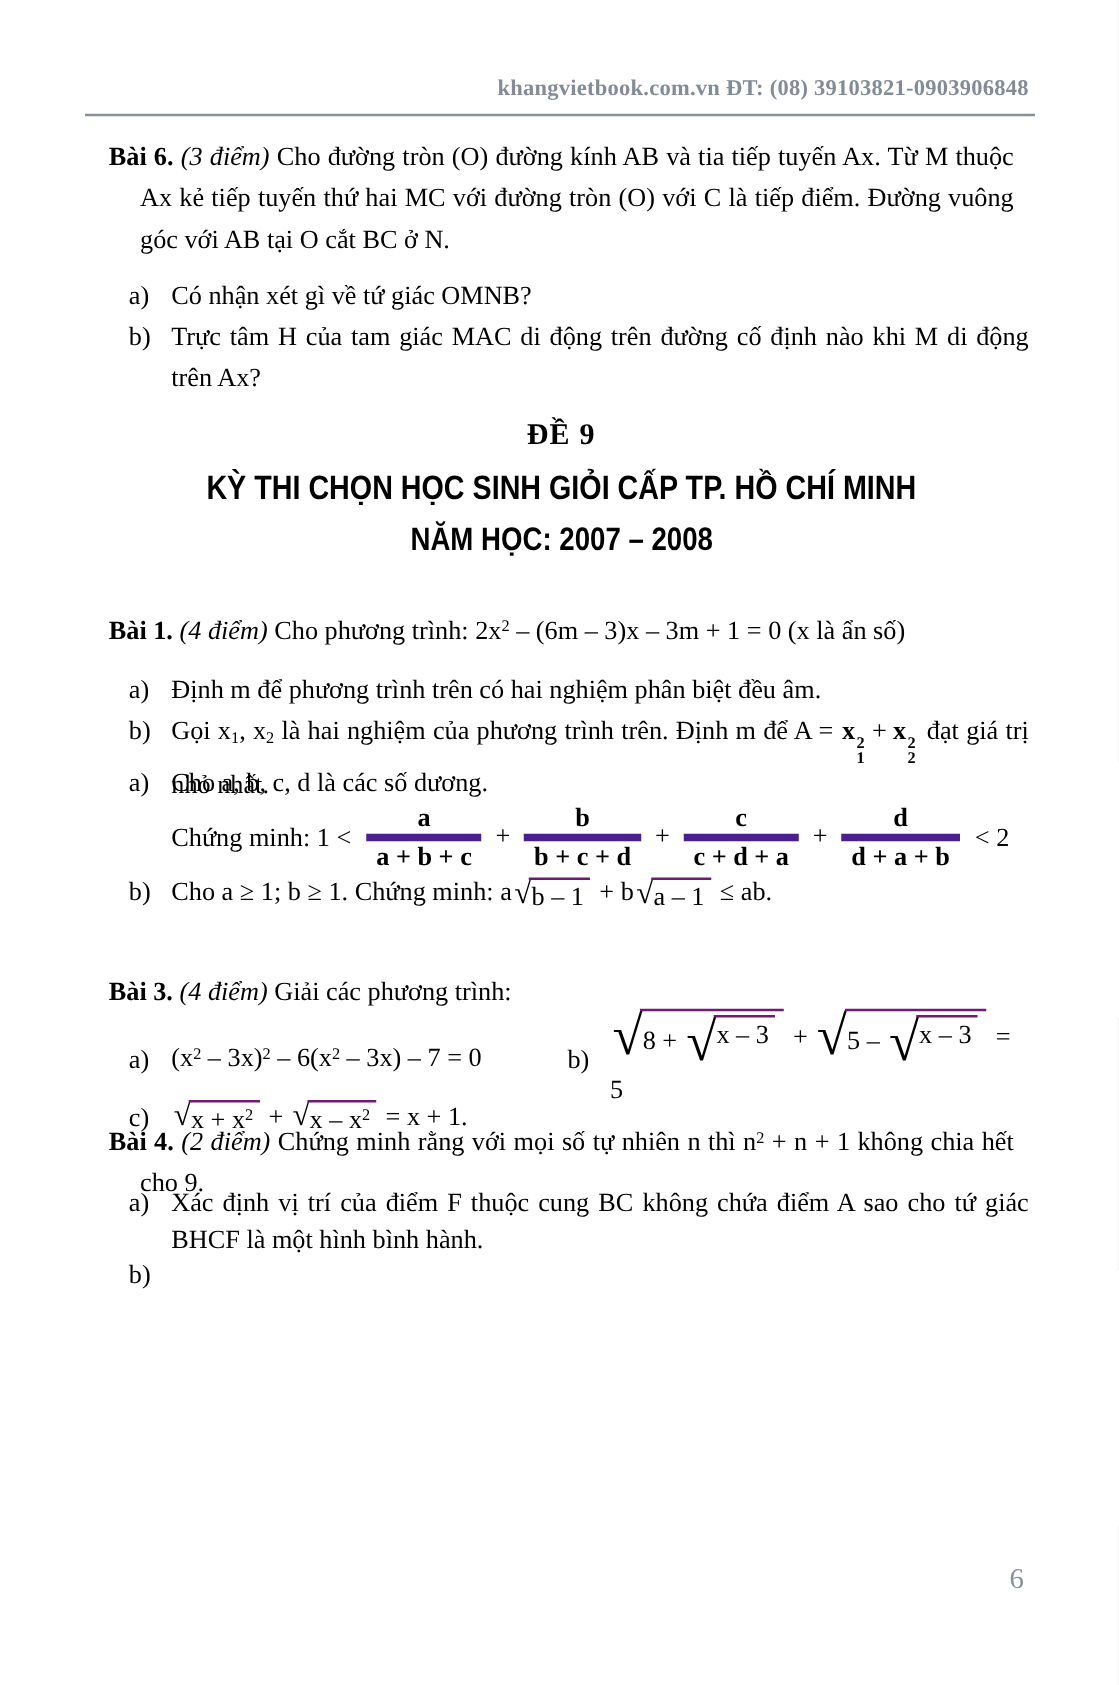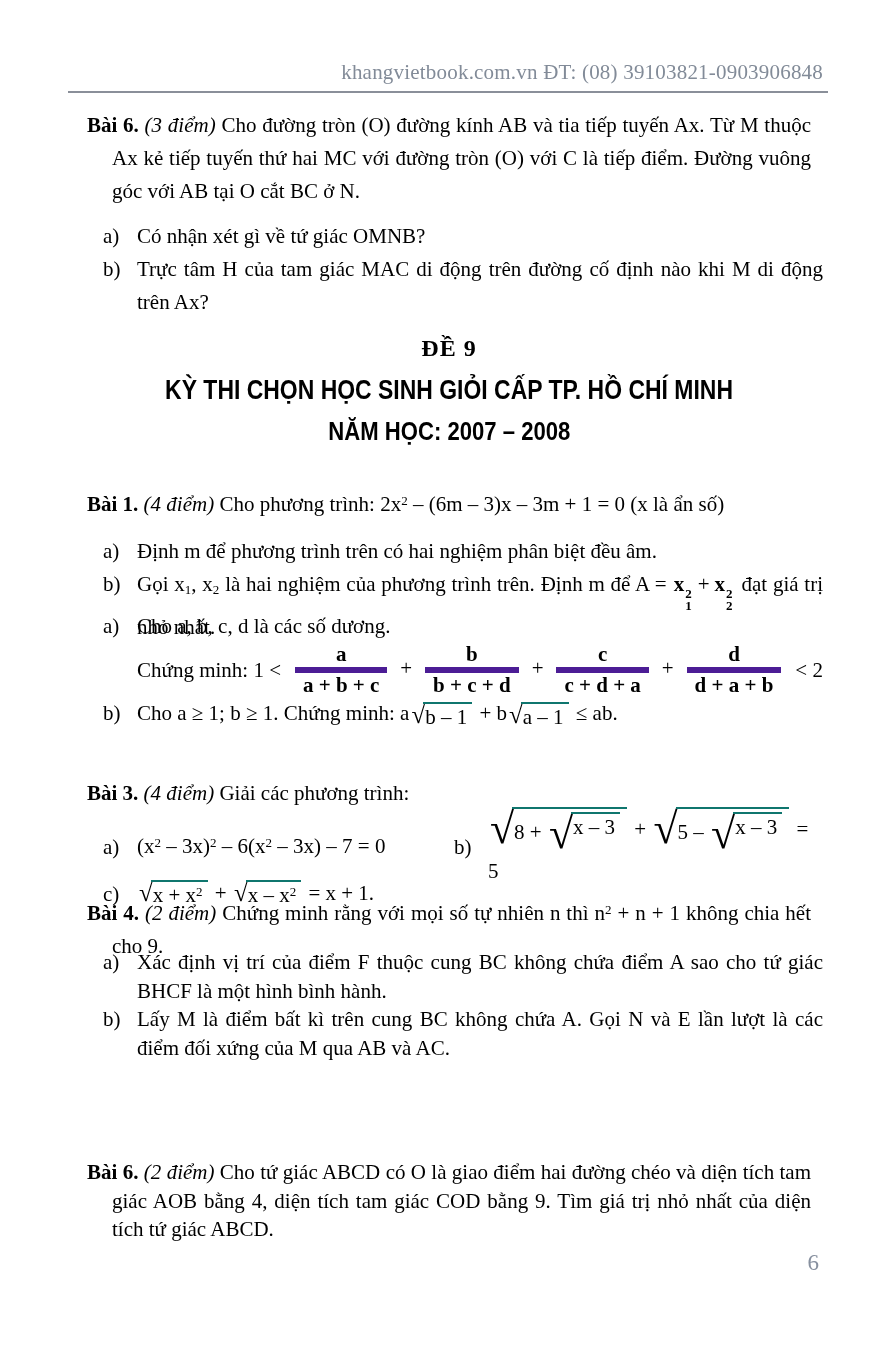--- a/index.html
+++ b/index.html
@@ -1,20 +1,20 @@
 <!DOCTYPE html>
 <html><head>
 <meta charset="utf-8">
 <style>
   html,body{margin:0;padding:0;background:#e8e8e8;}
   .page{position:relative;width:895px;height:1348px;background:#ffffff;
         font-family:"Liberation Serif","DejaVu Serif",serif;color:#000;overflow:hidden;}
 
-  .header-text{position:absolute;top:60px;right:72px;font-weight:normal;
-               font-size:21px;color:#828b98;letter-spacing:0.2px;}
+  .header-text{position:absolute;top:60px;right:72px;font-weight:bold;
+               font-size:18px;color:#828b98;letter-spacing:0.2px;}
   .header-rule{position:absolute;top:91px;left:68px;width:760px;border-top:2px solid #8a8f99;}
 
   .sec{position:absolute;left:75px;width:748px;font-size:21px;line-height:33px;}
   .lh31{line-height:31px;}
   .lh28{line-height:28.5px;}
 
   .hang{margin:12px;padding-left:25px;text-indent:-25px;text-align:justify;}
   .lbl{font-weight:bold;}
   .pts{font-style:italic;}
 
@@ -31,33 +31,33 @@
 
   .sup{font-size:0.62em;position:relative;top:-0.45em;}
   .sub{font-size:0.62em;position:relative;top:0.22em;}
 
   .ssk{display:inline-flex;flex-direction:column;align-items:flex-start;font-size:13px;
        line-height:11.5px;font-weight:bold;vertical-align:-7px;margin:0 3px 0 1px;}
   .bx{font-weight:bold;margin-left:7px;}
   .op-sp{margin:0 3px;}
   .gap-l{margin-left:6px;}
 
-  .mathline{height:54px;display:flex;align-items:center;padding-left:62px;justify-content:space-between;}
+  .mathline{height:54px;display:flex;align-items:center;padding-left:62px;}
   .frac{display:inline-flex;flex-direction:column;text-align:center;font-weight:bold;
         line-height:25px;margin:0 2px;}
   .frac .num{padding:0 10px;}
   .frac .den{border-top:6px solid #4c1d95;padding:0 8px;}
   .mop{margin:0 9px;position:relative;top:-2px;}
   .mlead{margin-right:10px;}
   .mtail{margin-left:10px;}
 
   .sq{display:inline-flex;align-items:flex-start;vertical-align:middle;
       white-space:nowrap;margin:0 2px;}
   .sq .sym{font-size:25px;line-height:1;margin-right:-2px;}
-  .sq .bar{border-top:2px solid #0f766e;padding:1px 5px 0 2px;line-height:24px;display:inline-block;}
+  .sq .bar{border-top:2px solid #701a75;padding:1px 5px 0 2px;line-height:24px;display:inline-block;}
   .sq2 .sym{font-size:44px;}
   .sq2 > .bar{line-height:normal;padding-top:3px;}
 
   .eqrow{display:flex;align-items:center;padding-left:28px;}
   .eqrow .marker{flex:0 0 34px;}
   .row1{height:52px;}
   .row2{height:42px;}
   .eq-a{width:318px;}
 
   .page-num{position:absolute;top:1250px;right:76px;font-size:23px;color:#87909f;}
@@ -199,28 +199,20 @@
   </section>
 
   <section class="sec lh28" style="top:948px">
     <div class="item">
       <span class="marker">a)</span>
       <span class="txt">Xác định vị trí của điểm F thuộc cung BC không chứa điểm A sao cho tứ giác BHCF là một hình bình hành.</span>
     </div>
     <div class="item">
       <span class="marker">b)</span>
       <span class="txt">
-        <div>Lấy M là điểm bất kì trên cung BC không chứa A. Gọi N và E lần lượt là các điểm đối xứng của M qua AB và AC.</div>
       </span>
     </div>
   </section>
 
-  <section class="sec lh28" style="top:1146px">
-    <p class="hang">
-      <b class="lbl">Bài 6.</b>
-      <i class="pts">(2 điểm)</i>
-      <span>Cho tứ giác ABCD có O là giao điểm hai đường chéo và diện tích tam giác AOB bằng 4, diện tích tam giác COD bằng 9. Tìm giá trị nhỏ nhất của diện tích tứ giác ABCD.</span>
-    </p>
-  </section>
 
   <div class="page-num">6</div>
 
 </div>
 
 </body></html>

